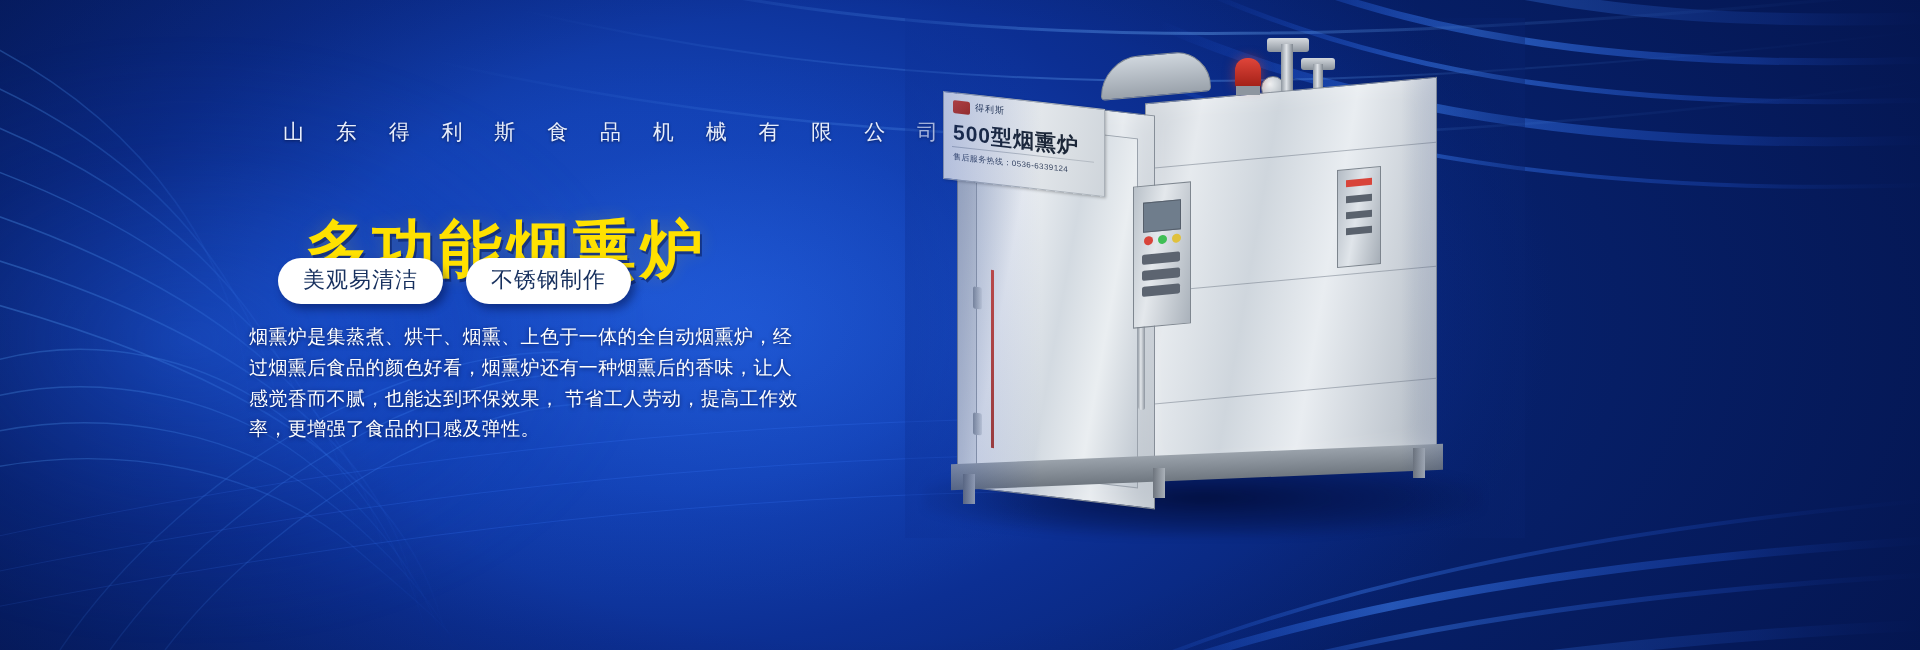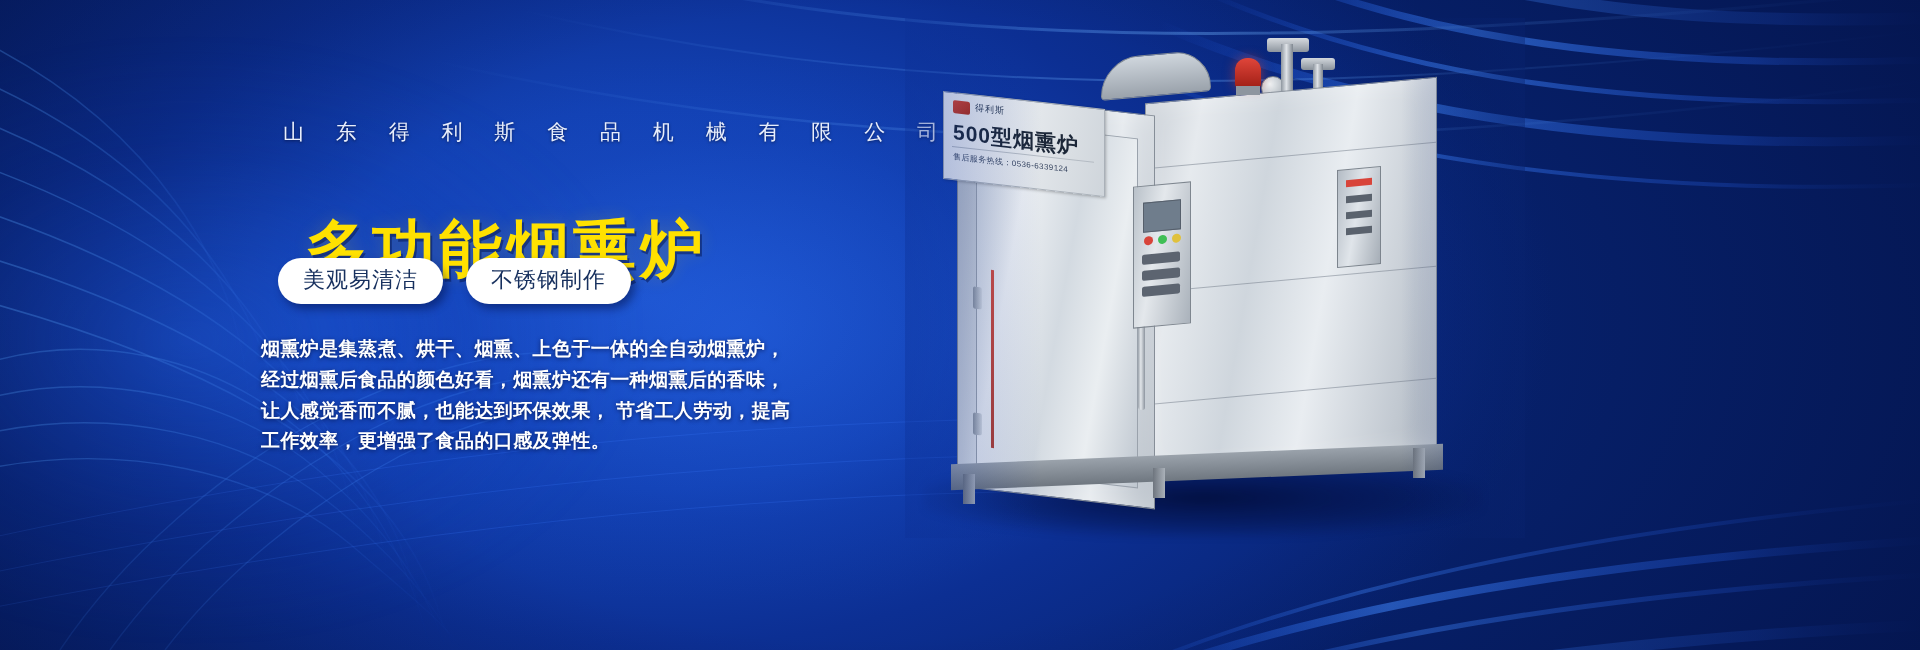--- a/index.html
+++ b/index.html
@@ -56,21 +56,21 @@
     padding:11px 25px 13px;border-radius:26px;white-space:nowrap;
     box-shadow:4px 5px 9px rgba(2,12,60,.45);
     line-height:1;
   }
 
   .desc{
     position:absolute;left:249px;top:322px;width:560px;
     color:#ffffff;font-size:19px;line-height:1.62;letter-spacing:.4px;
     text-shadow:0 1px 4px rgba(2,14,60,.75);
   }
-  .desc p{margin:12px;font-weight:bold;}
+  .desc p{margin:0;}
 
   
   .machine{position:absolute;left:905px;top:18px;width:620px;height:520px;}
 
   .floor-shadow{
     position:absolute;left:18px;top:440px;width:560px;height:80px;
     background:radial-gradient(ellipse at center,rgba(0,6,40,.72) 0%,rgba(0,6,40,.32) 48%,rgba(0,0,0,0) 76%);
     filter:blur(3px);
   }
 

